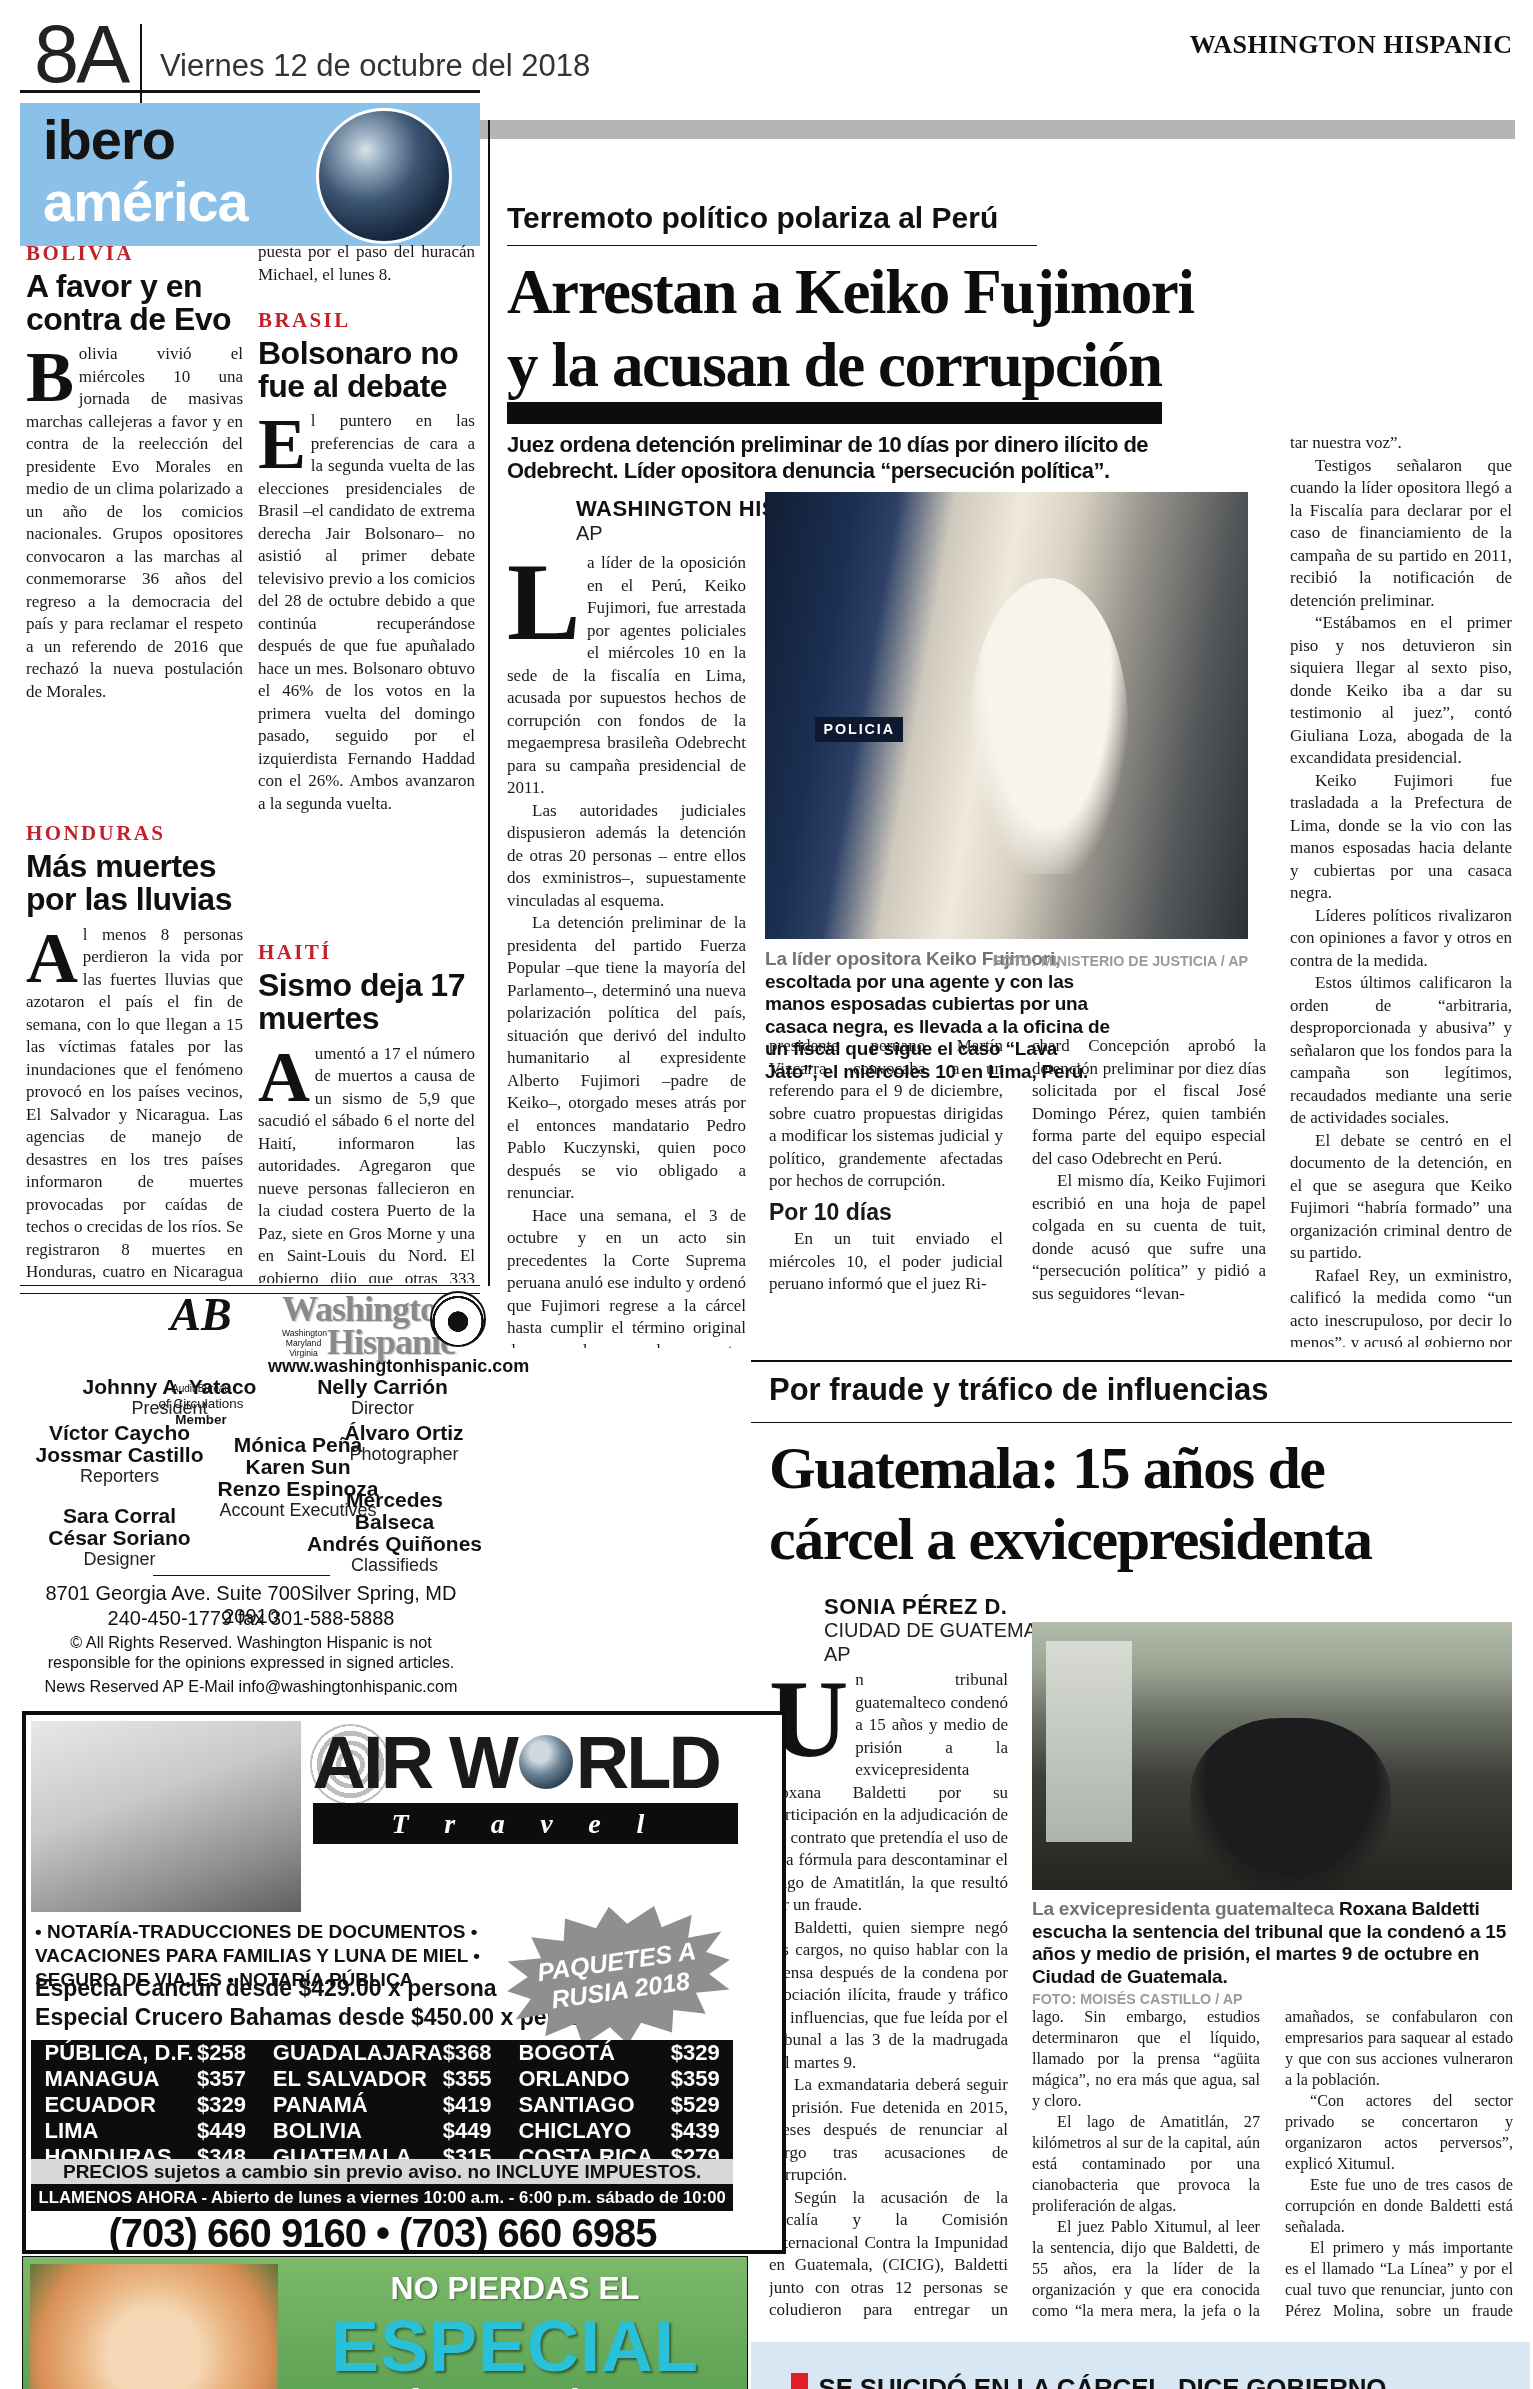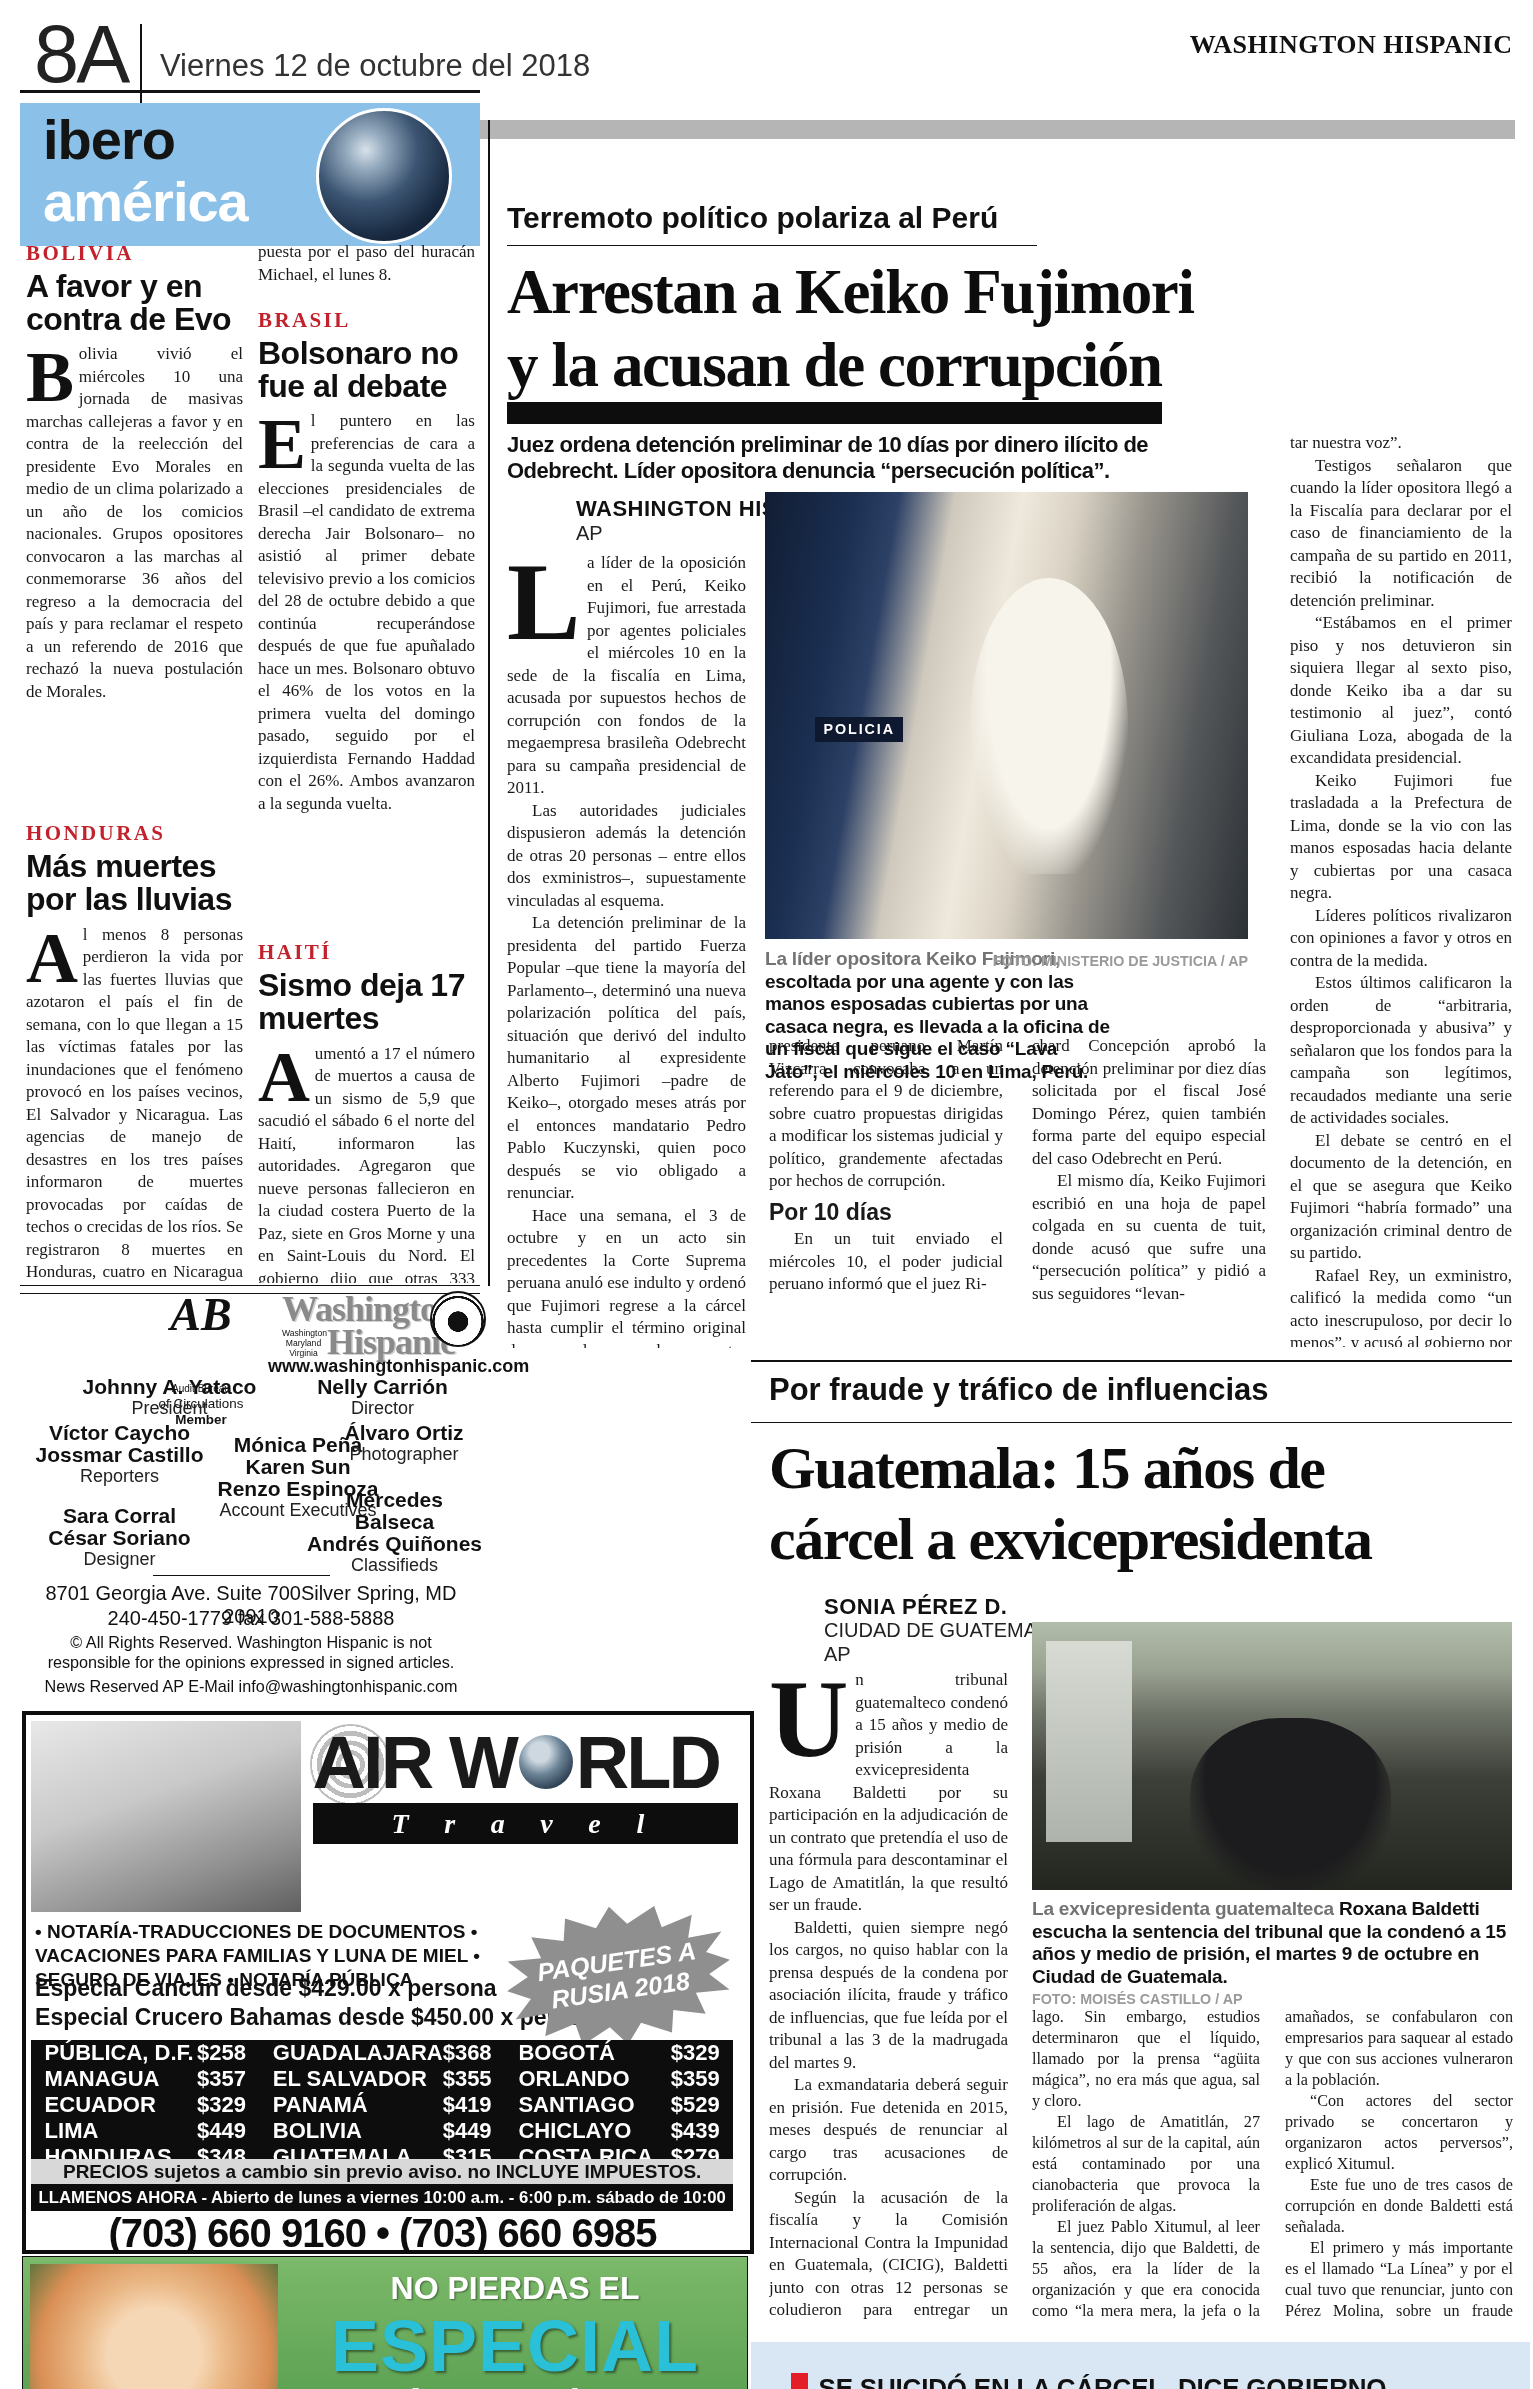--- a/index.html
+++ b/index.html
@@ -234,21 +234,21 @@
     <p class="bp">“Con actores del sector privado se concertaron y organizaron actos perversos”, explicó Xitumul.</p>
     <p class="bp">Este fue uno de tres casos de corrupción en donde Baldetti está señalada.</p>
     <p class="bp">El primero y más importante es el llamado “La Línea” y por el cual tuvo que renunciar, junto con Pérez Molina, sobre un fraude aduanero millonario.</p>
   </div>
 
   <div class="abs" style="left:751px;top:2342px;width:779px;height:748px;background:#d9e7f5;"></div>
   <div class="abs" style="left:791px;top:2373px;">
     <span style="display:inline-block;width:17px;height:17px;background:#e31e26;margin-right:10.5px;"></span><span class="kick" style="font-size:26px;letter-spacing:-0.2px;vertical-align:top;">SE SUICIDÓ EN LA CÁRCEL, DICE GOBIERNO</span>
   </div>
 
-  <div class="abs" style="left:21.5px;top:1711px;width:724px;height:535px;border:4.8px solid #0d0d0d;background:#fff;overflow:hidden;">
+  <div class="abs" style="left:21.5px;top:1711px;width:724px;height:535px;border:4.8px solid #0d0d0d;background:#fff;overflow:hidden;padding-left:32px;">
     <div class="abs" style="left:5.7px;top:5.7px;width:270px;height:191px;
                 background:linear-gradient(160deg,#e8e8e8 0%,#c9c9c9 40%,#8f8f8f 75%,#5f5f5f 100%);"></div>
     <div class="abs" style="left:284px;top:8.6px;width:81px;height:81px;border-radius:50%;
                 background:repeating-radial-gradient(circle at 50% 50%, #bdbdbd 0 4.8px, #fff 4.8px 9.6px);"></div>
     <div class="abs" style="left:287px;top:4.8px;width:430px;display:flex;align-items:center;">
       <span class="sans" style="font-weight:bold;font-size:74px;letter-spacing:-2.9px;color:#1a1a1a;">AIR W</span>
       <span style="display:inline-block;width:54px;height:54px;border-radius:50%;margin:0 2.9px;
                    background:radial-gradient(circle at 38% 32%, #cdd8e0 0 20%, #6c8496 45%, #24364a 80%);"></span>
       <span class="sans" style="font-weight:bold;font-size:74px;letter-spacing:-2.9px;color:#1a1a1a;">RLD</span>
     </div>

